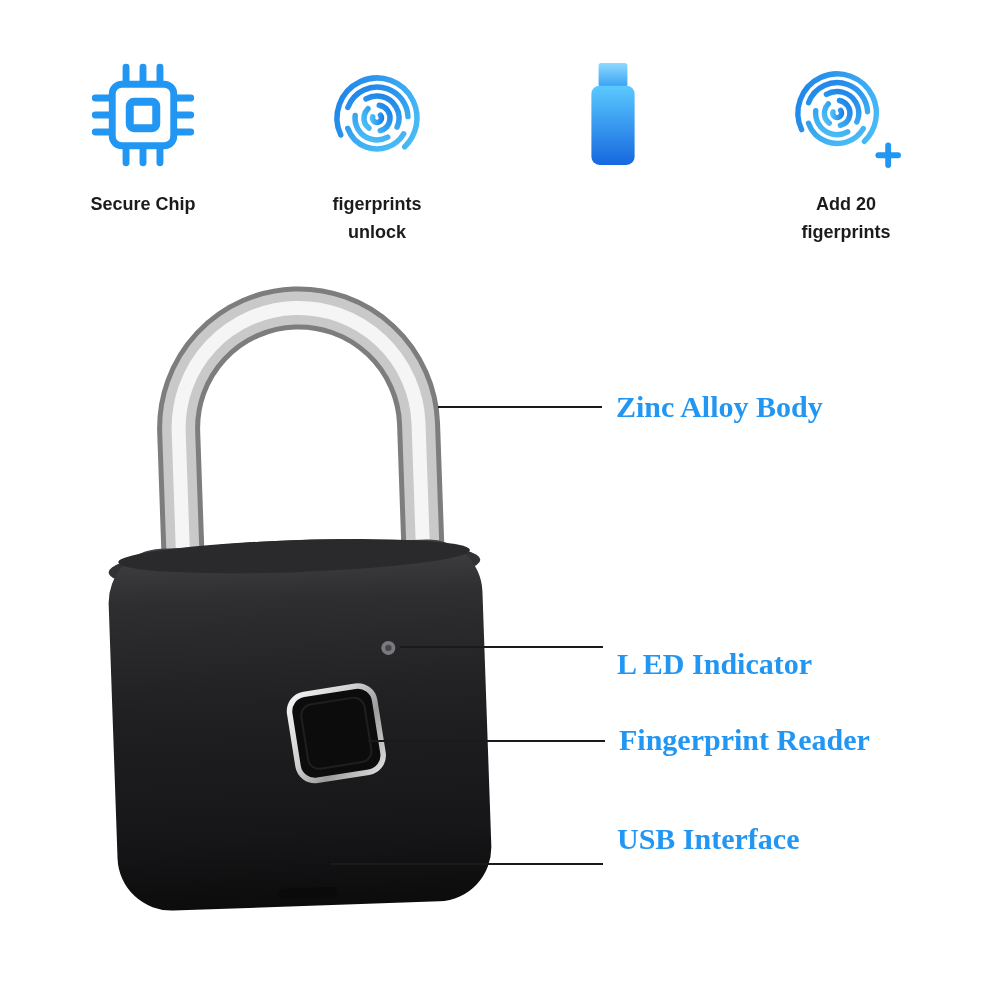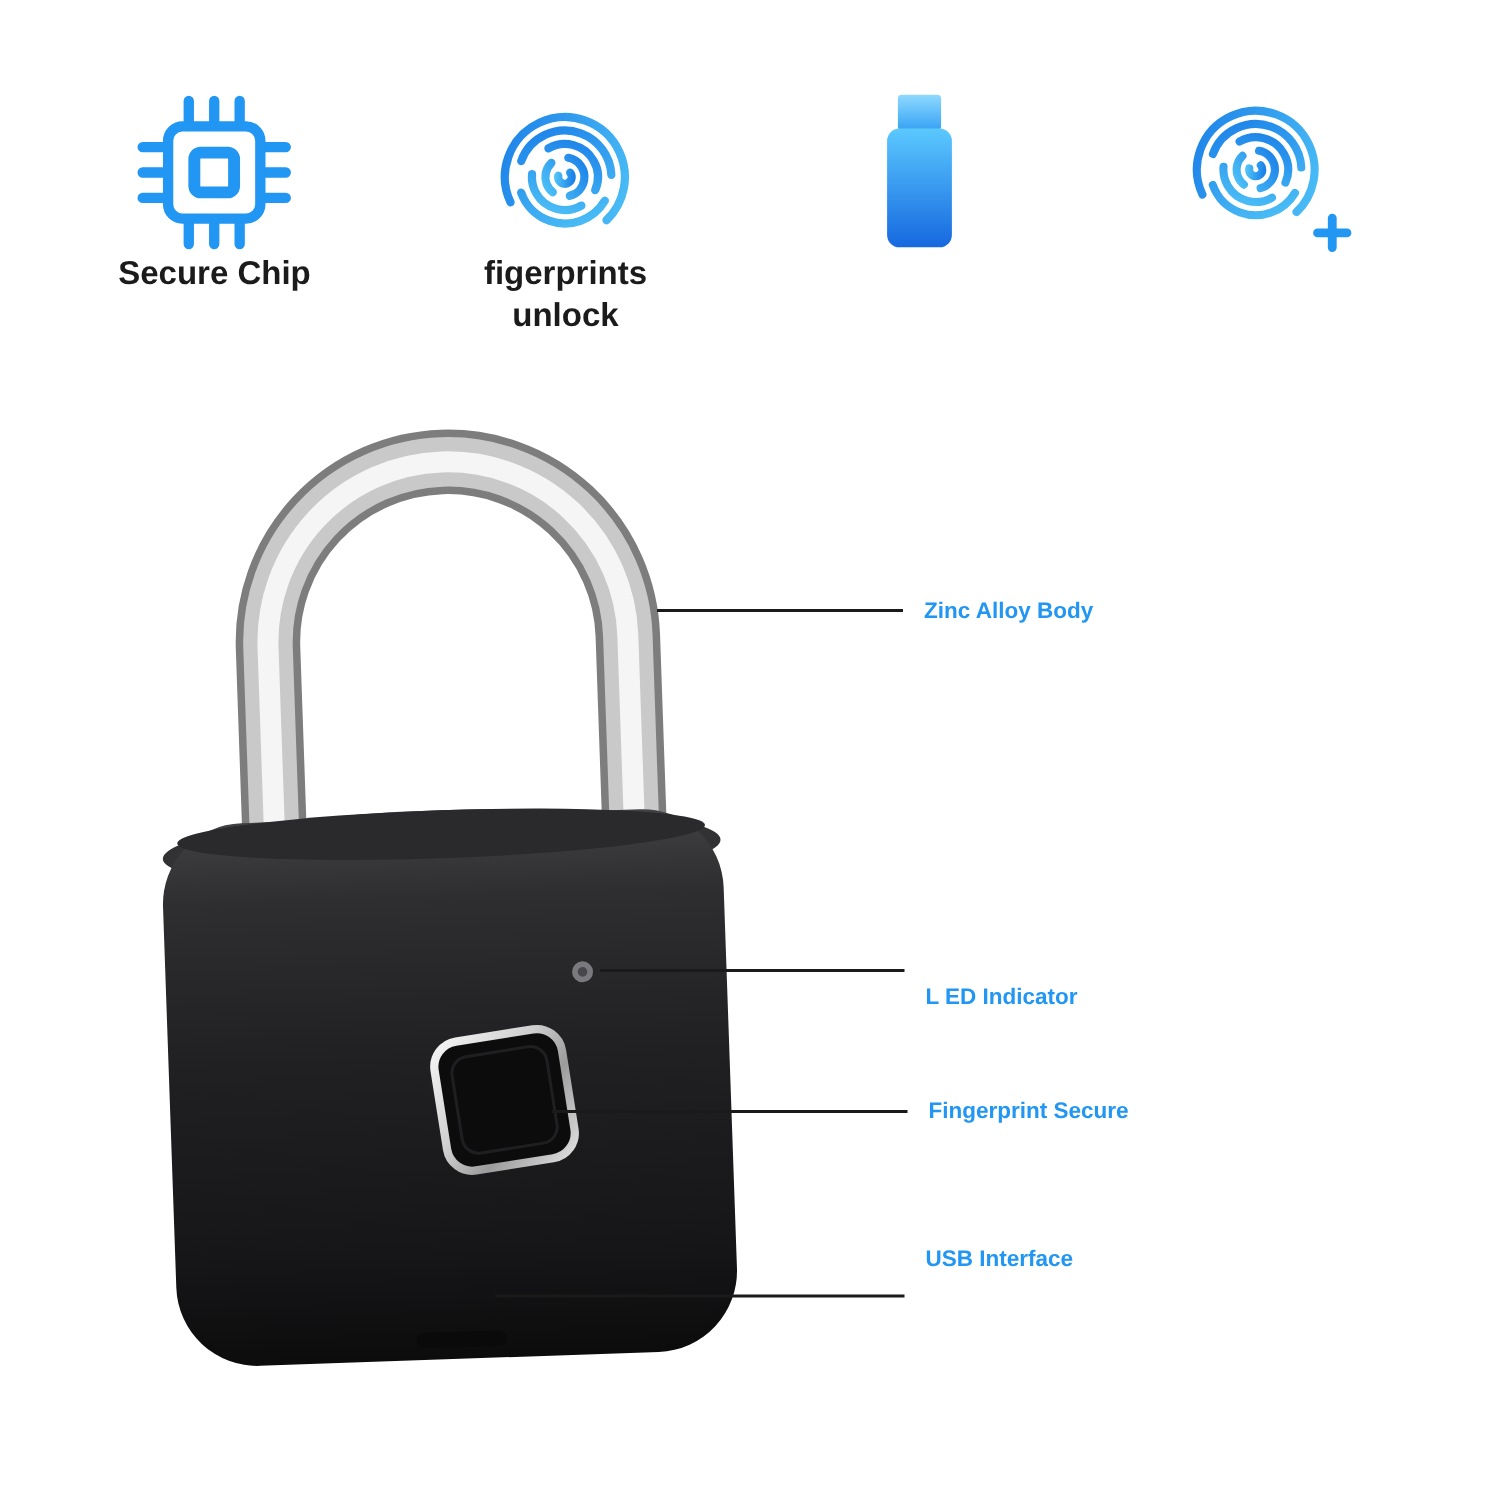--- a/index.html
+++ b/index.html
@@ -5,32 +5,32 @@
   * { margin:0; padding:0; box-sizing:border-box; }
   html,body { width:1000px; height:1000px; background:#ffffff;
     font-family:"Liberation Sans", sans-serif; }
   .stage { position:absolute; left:0; top:0; width:1000px; height:1000px;
     background:#ffffff; overflow:hidden; }
 
   
   .feature { position:absolute; top:50px; display:flex; flex-direction:column;
     align-items:center; transform:translateX(-50%); }
   .icon-box { height:118px; display:flex; align-items:flex-end; justify-content:center; }
-  .feature-label { margin-top:0; text-align:center; font-size:22px;
+  .feature-label { margin-top:22px; text-align:center; font-size:18px;
     line-height:28px; font-weight:700; color:var(--label-text,#1b1b1b); }
   .feature-label span { display:block; }
 
   
   .lock-svg { position:absolute; left:85px; top:272px; width:430px; height:660px;
     transform:rotate(-2deg); transform-origin:50% 60%; }
 
   
   .callout-line { position:absolute; height:0; border-top:2px solid var(--line-color,#1a1a1a); }
   .callout-label { position:absolute; transform:translateY(-52%); white-space:nowrap;
-    font-size:15px; font-weight:700; color:var(--accent-blue,#2196f3); }
+    font-size:30px; font-weight:700; color:var(--accent-blue,#2196f3);font-family:Liberation Serif, serif; }
 </style>
 </head>
 <body>
 
 <div class="stage">
 
   <div class="feature" style="left:143px">
     <div class="icon-box">
       <svg width="106" height="106" viewBox="0 0 100 100">
         <g stroke="#2196f3" stroke-width="6.5" stroke-linecap="round" fill="none">
@@ -109,20 +109,24 @@
           <circle cx="48" cy="48" r="22" stroke-dasharray="55 14 48 22" transform="rotate(-120 48 48)"></circle>
           <circle cx="48" cy="48" r="13" stroke-dasharray="35 12 22 13" transform="rotate(-80 48 48)"></circle>
           <circle cx="48" cy="48" r="4.5" stroke-dasharray="18 11" transform="rotate(-40 48 48)"></circle>
         </g>
         <g stroke="#2196f3" stroke-width="6" stroke-linecap="round">
           <path d="M100 81 V101"></path>
             <path d="M90 91 H110"></path>
         </g>
       </svg>
     </div>
+    <div class="feature-label">
+      <span>Add 20</span>
+      <span>figerprints</span>
+    </div>
   </div>
 
   <svg class="lock-svg" viewBox="0 0 430 660">
     <defs>
       <linearGradient id="bodyGrad" x1="0" y1="0" x2="0" y2="1">
         <stop offset="0" stop-color="#414144"></stop>
         <stop offset="0.15" stop-color="#2e2e31"></stop>
         <stop offset="0.45" stop-color="#202023"></stop>
         <stop offset="0.8" stop-color="#161618"></stop>
         <stop offset="1" stop-color="#0c0c0d"></stop>
@@ -165,21 +169,21 @@
     <span class="callout-label" style="left:616px; top:408px">Zinc Alloy Body</span>
   </div>
 
   <div>
     <span class="callout-line" style="left:400px; top:646px; width:203px"></span>
     <span class="callout-label" style="left:617px; top:665px">L ED Indicator</span>
   </div>
 
   <div>
     <span class="callout-line" style="left:368px; top:740px; width:237px"></span>
-    <span class="callout-label" style="left:619px; top:741px">Fingerprint Secure</span>
+    <span class="callout-label" style="left:619px; top:741px">Fingerprint Reader</span>
   </div>
 
   <div>
     <span class="callout-line" style="left:330px; top:863px; width:273px"></span>
     <span class="callout-label" style="left:617px; top:840px">USB Interface</span>
   </div>
 
 </div>
 
 </body></html>

